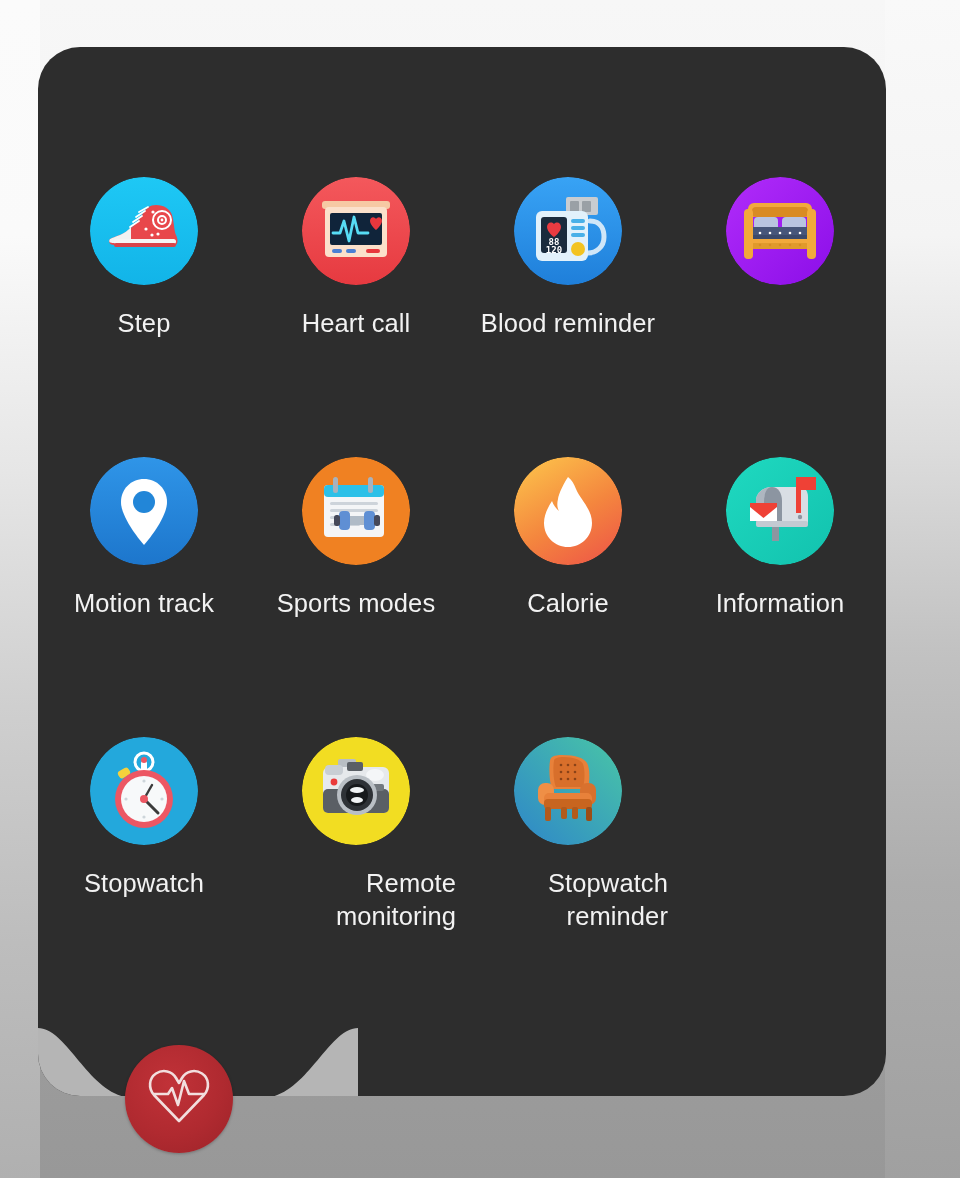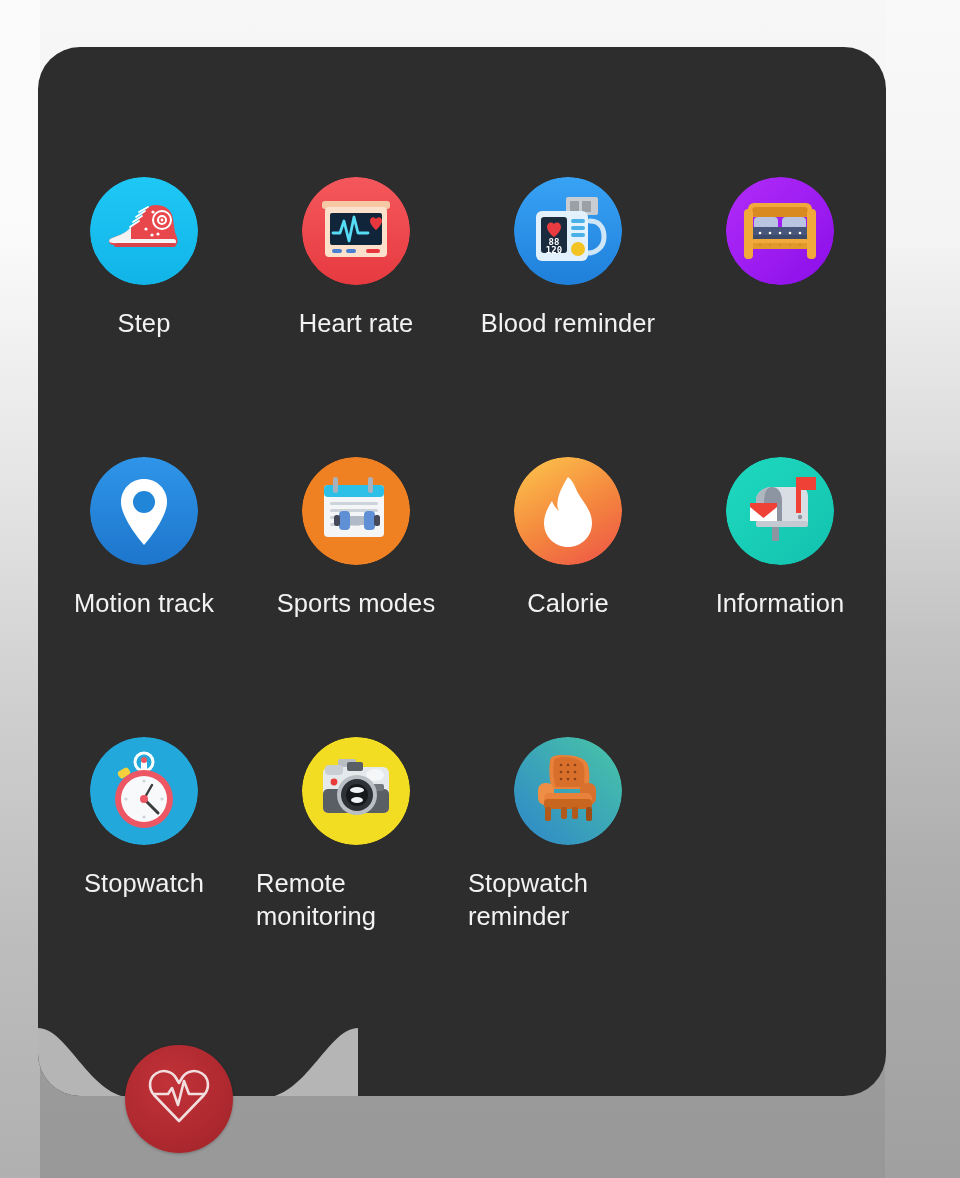--- a/index.html
+++ b/index.html
@@ -113,21 +113,21 @@
     overflow: hidden;
     flex: 0 0 auto;
   }
   .icon-disc svg { display: block; }
 
   .cell-label {
     margin-top: 22px;
     color: #f2f2f2;
     font-size: 25.5px;
     line-height: 33px;
-    text-align: left;
+    text-align: right;
     letter-spacing: 0.1px;
     max-width: 200px;
     font-weight: 400;
   }
 
   
   #home-button {
     position: absolute;
     left: 125px;
     top: 1045px;
@@ -197,21 +197,21 @@
         <rect x="20" y="24" width="68" height="8" rx="3" fill="#f6c9a4"></rect>
         <rect x="23" y="30" width="62" height="50" rx="4" fill="#fbe0cb"></rect>
         <rect x="28" y="36" width="52" height="32" rx="2" fill="#10243a"></rect>
         <polyline points="31,56 38,56 42,44 47,64 52,40 56,56 66,56" fill="none" stroke="#57dcf5" stroke-width="2.8" stroke-linejoin="round" stroke-linecap="round"></polyline>
         <path d="M68,44 C68,41 71,39 73,41 C74,42 74,42 75,41 C77,39 80,41 80,44 C80,48 74,53 74,53 C74,53 68,48 68,44 Z" fill="#e8373d"></path>
         <rect x="30" y="72" width="10" height="4" rx="2" fill="#4a7fd4"></rect>
         <rect x="44" y="72" width="10" height="4" rx="2" fill="#4a7fd4"></rect>
         <rect x="64" y="72" width="14" height="4" rx="2" fill="#e8373d"></rect>
       </svg>
         </div>
-        <div class="cell-label">Heart rate</div>
+        <div class="cell-label">Heart call</div>
       </div>
       <div class="grid-cell">
         <div class="icon-disc">
           <svg width="108" height="108" viewBox="0 0 108 108">
         <defs>
               <linearGradient id="gBP" x1="0" y1="0" x2="0" y2="1">
           <stop offset="0%" stop-color="#38a3f5"></stop>
                 <stop offset="100%" stop-color="#1f7fda"></stop>
         </linearGradient>
             </defs>

